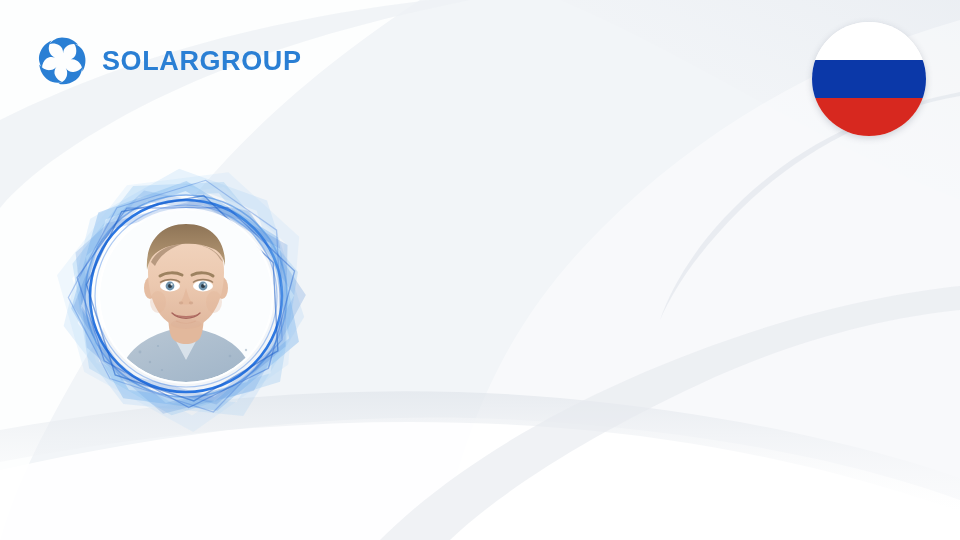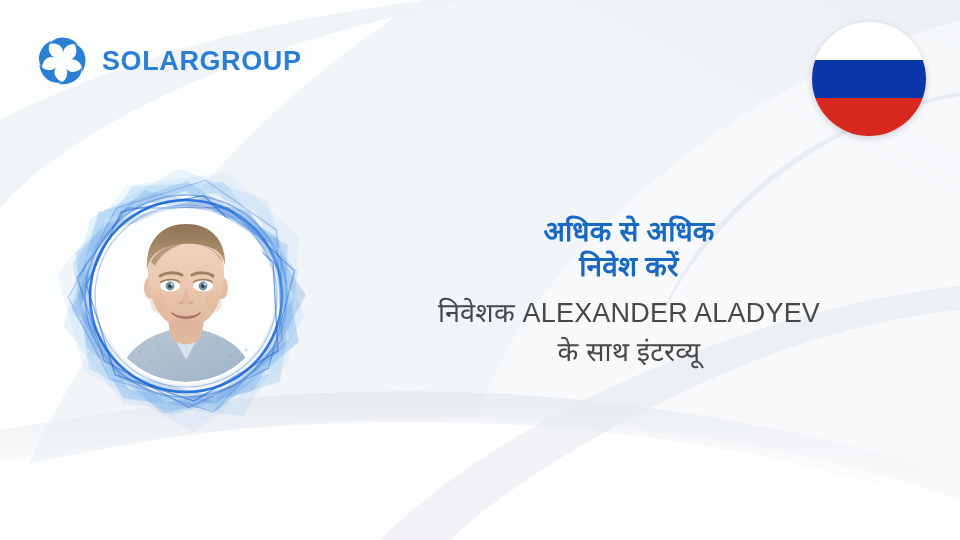--- a/index.html
+++ b/index.html
@@ -7,21 +7,20 @@
     padding: 0;
     background: #ffffff;
   }
   #stage {
     position: relative;
     width: 960px;
     height: 540px;
     overflow: hidden;
     background: linear-gradient(135deg, #f7f9fb 0%, #eef1f5 40%, #f4f6f9 70%, #eceff3 100%);
     font-family: "Liberation Sans", "DejaVu Sans", sans-serif;
-    text-align: center;
   }
 
   
   #bg-waves {
     position: absolute;
     inset: 0;
     width: 960px;
     height: 540px;
   }
 
@@ -297,24 +296,14 @@
           <path d="M76,111 C82,114 90,114 96,111" stroke="#d9a98e" stroke-width="1.2" fill="none" opacity="0.7"></path>
 
           <ellipse cx="86" cy="114" rx="15" ry="5" fill="#dcaf94" opacity="0.35"></ellipse>
           <ellipse cx="58" cy="92" rx="8" ry="11" fill="#e0b296" opacity="0.3"></ellipse>
           <ellipse cx="114" cy="92" rx="8" ry="11" fill="#e0b296" opacity="0.3"></ellipse>
         </g>
       </svg>
     </div>
   </div>
 
-  <div id="text-block">
-    <div id="headline">
-      <div class="headline-line">अधिक से अधिक</div>
-      <div class="headline-line">निवेश करें</div>
-    </div>
-    <div id="subtitle">
-      <div class="subtitle-line">निवेशक ALEXANDER ALADYEV</div>
-      <div class="subtitle-line">के साथ इंटरव्यू</div>
-    </div>
-  </div>
 
 </div>
 
 </body></html>

